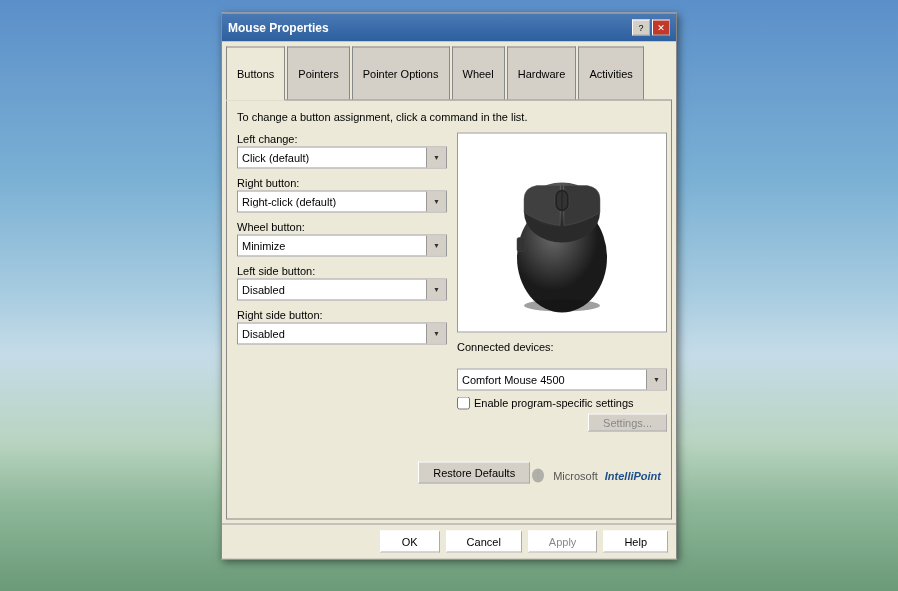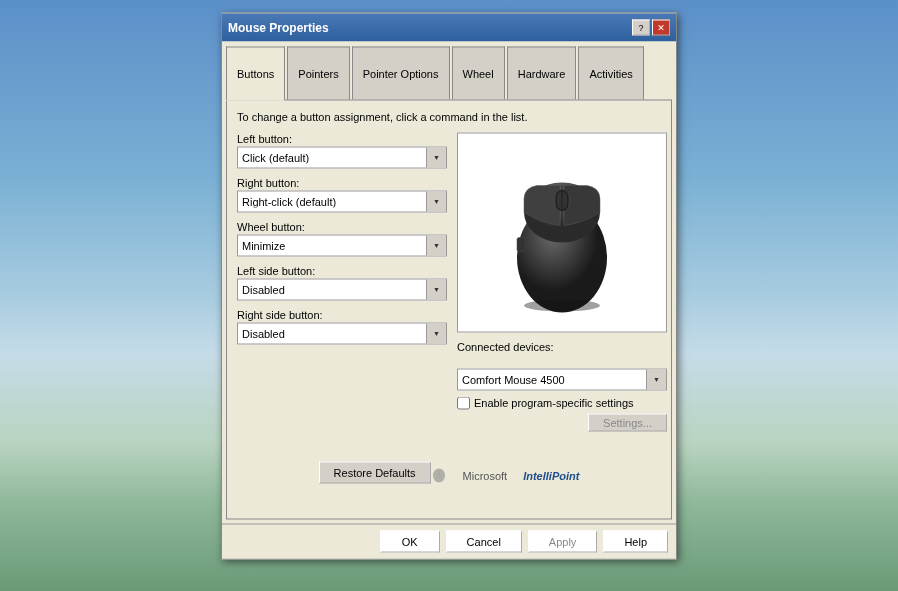--- a/index.html
+++ b/index.html
@@ -231,39 +231,39 @@
       background: #d4d0c8;
       border: 1px outset #fff;
       cursor: pointer;
       font-size: 11px;
       color: #888;
     }
 
     
     .bottom-area {
       display: flex;
-      justify-content: center;
+      justify-content: flex-end;
       align-items: flex-end;
       margin-top: 20px;
       padding-top: 10px;
     }
 
     .restore-btn {
       padding: 4px 14px;
       background: #d4d0c8;
       border: 1px outset #fff;
       cursor: pointer;
       font-size: 11px;
       color: #000;
     }
 
     .intellipoint-logo {
       display: flex;
       align-items: center;
-      gap: 16px;
+      gap: 7px;
       color: #666;
       font-size: 11px;
     }
 
     .intellipoint-logo .ms-text {
       color: #555;
     }
 
     .intellipoint-logo .ip-text {
       color: #1e4d8c;
@@ -320,21 +320,21 @@
       <div class="tab">Activities</div>
     </div>
 
     <div class="tab-content">
       <div class="description-text">To change a button assignment, click a command in the list.</div>
 
       <div class="main-layout">
 
         <div class="left-panel">
 
-          <div class="field-label">Left button:</div>
+          <div class="field-label">Left change:</div>
           <div class="dropdown-container">
             <span class="dropdown-text">Click (default)</span>
             <div class="dropdown-arrow"></div>
           </div>
 
           <div class="field-label">Right button:</div>
           <div class="dropdown-container">
             <span class="dropdown-text">Right-click (default)</span>
             <div class="dropdown-arrow"></div>
           </div>

